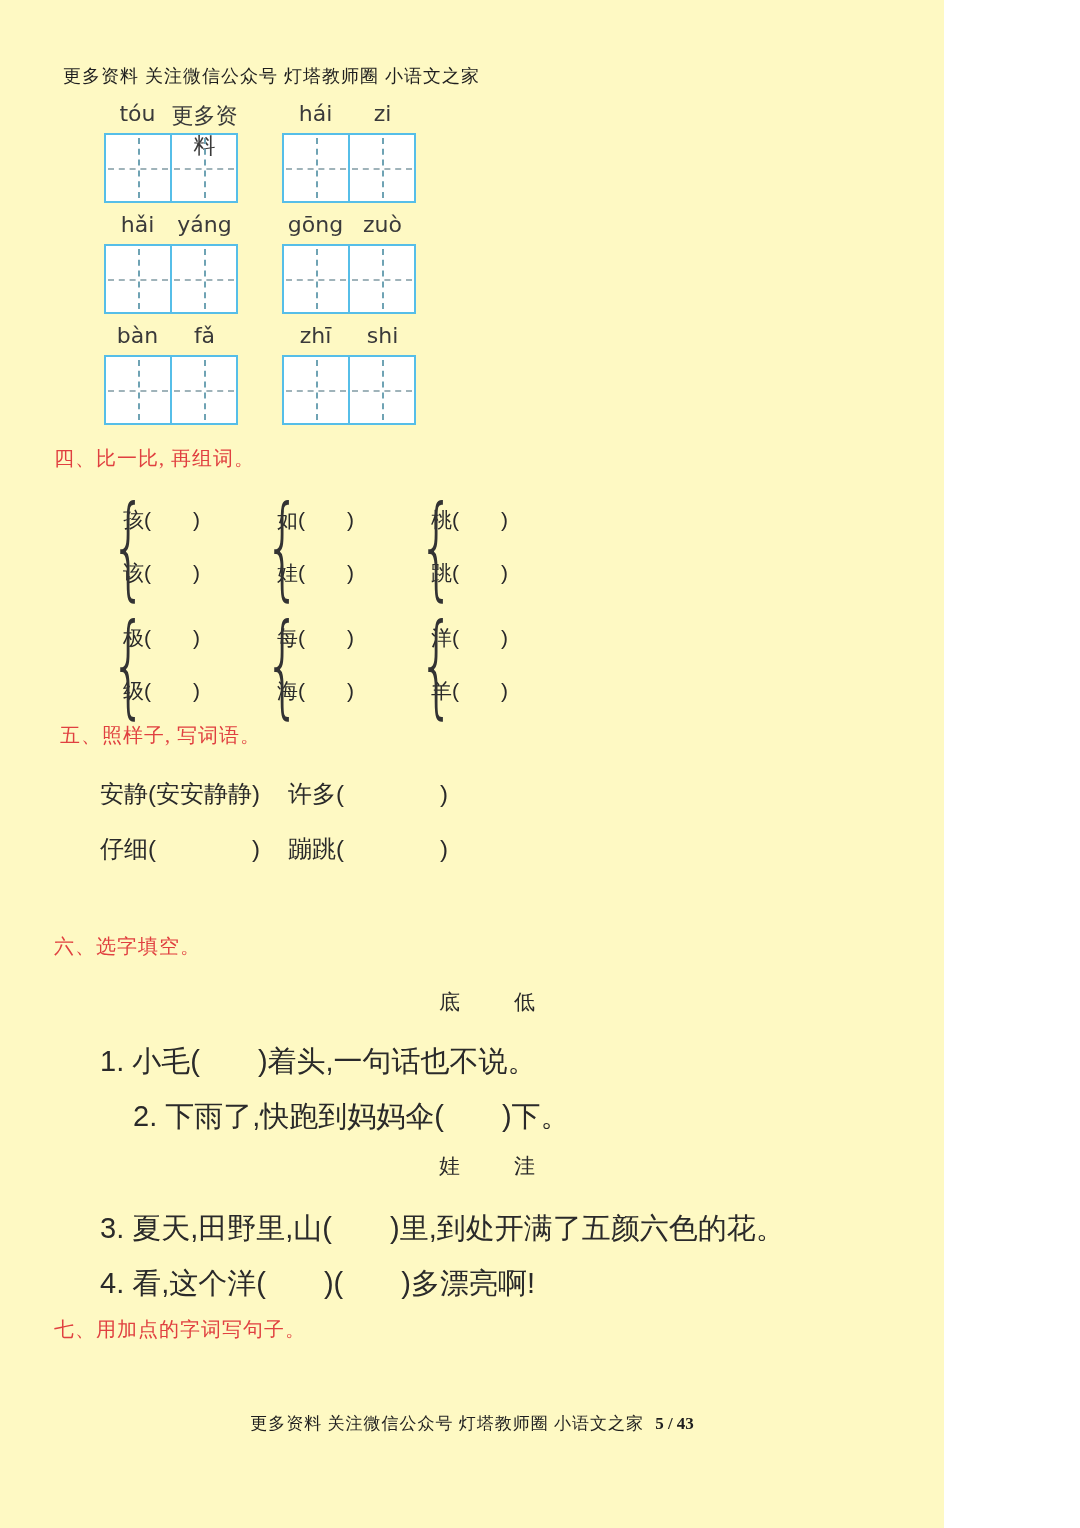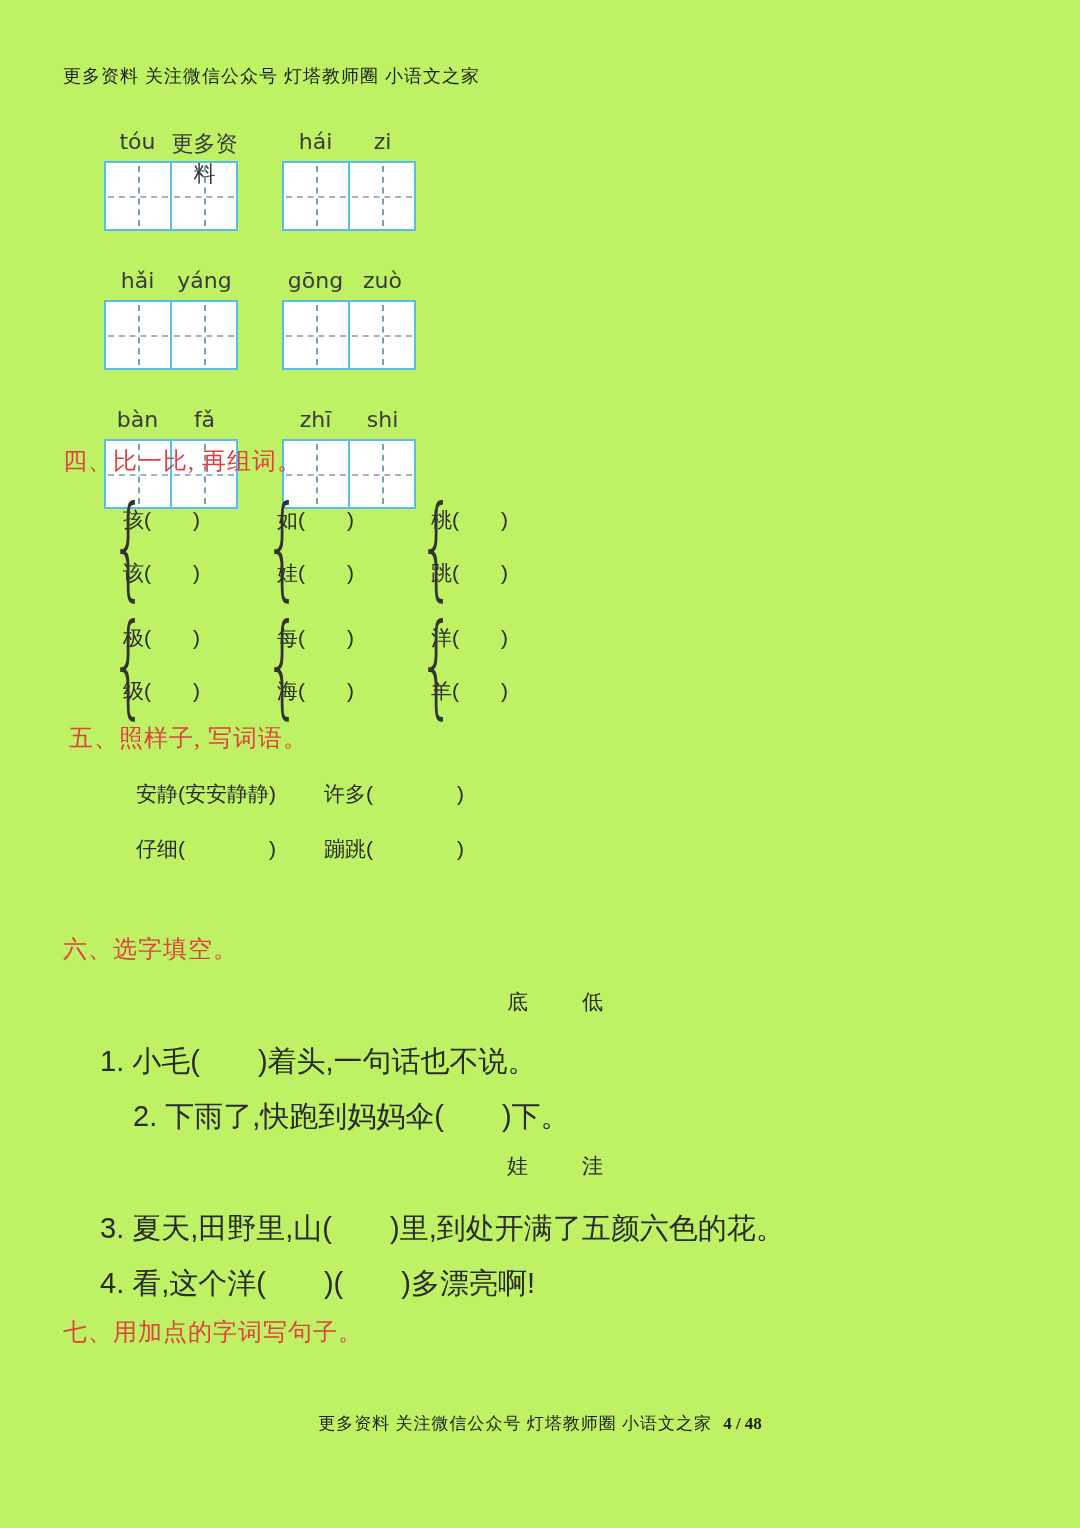--- a/index.html
+++ b/index.html
@@ -1,54 +1,54 @@
 <!DOCTYPE html>
 <html><head>
 <meta charset="utf-8">
 <style>
   html,body{margin:0;padding:0;background:#ffffff;}
   .page{
-    position:relative;width:1080px;height:1528px;background:#bef264;
+    position:relative;width:944px;height:1528px;background:#fef9c3;
     font-family:"Liberation Sans","DejaVu Sans",sans-serif;color:#262626;
     overflow:hidden;
     text-decoration:underline;
   }
 
   .header{position:absolute;top:64px;left:63px;font-size:18px;color:#1f1f1f;letter-spacing:1px;}
 
   
   .pinyin{position:absolute;top:101px;left:104px;}
   .prow{display:flex;gap:44px;margin-bottom:9px;}
-  .plabels{display:flex;height:32px;margin-top:28px;}
+  .plabels{display:flex;height:32px;}
   .plabels span{width:67px;text-align:center;font-size:22px;color:#3a3a3a;font-family:"DejaVu Sans",sans-serif;}
   .tian-box{display:flex;border:2px solid #56bee8;width:130px;height:66px;background:#fff;}
   .tian-cell{width:65px;height:66px;position:relative;}
   .tian-cell + .tian-cell{border-left:2px solid #56bee8;}
   .tian-cell::before{content:"";position:absolute;left:50%;top:3px;bottom:3px;border-left:2px dashed #6fa3b4;}
   .tian-cell::after{content:"";position:absolute;top:50%;left:2px;right:2px;border-top:2px dashed #9fb3ba;}
 
   
-  .sec-heading{position:absolute;left:63px;font-size:24px;color:#e04040;font-family:"Liberation Serif","DejaVu Serif",serif;letter-spacing:1px;}
+  .sec-heading{position:absolute;left:54px;font-size:20px;color:#e04040;font-family:"Liberation Serif","DejaVu Serif",serif;letter-spacing:1px;}
   .h4{top:445px;}.h5{top:722px;margin-left:6px;}.h6{top:933px;}.h7{top:1316px;}
 
   
   .brace-rows{position:absolute;top:493px;left:97px;}
   .brow{display:flex;gap:10px;margin-bottom:12px;}
   .bgroup{position:relative;padding-left:26px;min-width:118px;}
   .brace{
     position:absolute;left:-4px;top:50%;
     transform:translateY(-50%) scaleX(0.5);
     font-size:112px;font-weight:100;color:#333;
     font-family:"DejaVu Sans",sans-serif;line-height:1;
   }
   .bline{font-size:21px;line-height:53px;white-space:pre;color:#2a2a2a;}
 
   
   .wrows{position:absolute;top:773px;left:100px;}
-  .wrow{display:flex;font-size:21px;line-height:42px;margin-bottom:13px;white-space:pre;color:#2a2a2a;margin-left:36px;}
+  .wrow{display:flex;font-size:24px;line-height:42px;margin-bottom:13px;white-space:pre;color:#2a2a2a;}
   .wleft{width:188px;display:inline-block;}
 
   
   .choice{position:absolute;left:0;width:100%;display:flex;justify-content:center;gap:54px;
           font-size:21px;color:#2a2a2a;padding-left:30px;box-sizing:border-box;}
   .c1{top:988px;}.c2{top:1152px;}
   .sent{position:absolute;left:100px;font-size:29px;color:#2a2a2a;white-space:pre;}
   .s1{top:1042px;}.s2{top:1097px;margin-left:33px;}.s3{top:1209px;}.s4{top:1264px;}.s7{top:1366px;}
 
   
@@ -205,16 +205,16 @@
     <span>娃</span>
     <span>洼</span>
   </div>
   <div class="sent s3">3. 夏天,田野里,山(　　)里,到处开满了五颜六色的花。</div>
   <div class="sent s4">4. 看,这个洋(　　)(　　)多漂亮啊!</div>
 
   <div class="sec-heading h7">七、用加点的字词写句子。</div>
 
   <div class="footer">
     <span>更多资料 关注微信公众号 灯塔教师圈 小语文之家</span>
-    <b>4 / 48</b>
+    <b>5 / 43</b>
   </div>
 
 </div>
 
 </body></html>

